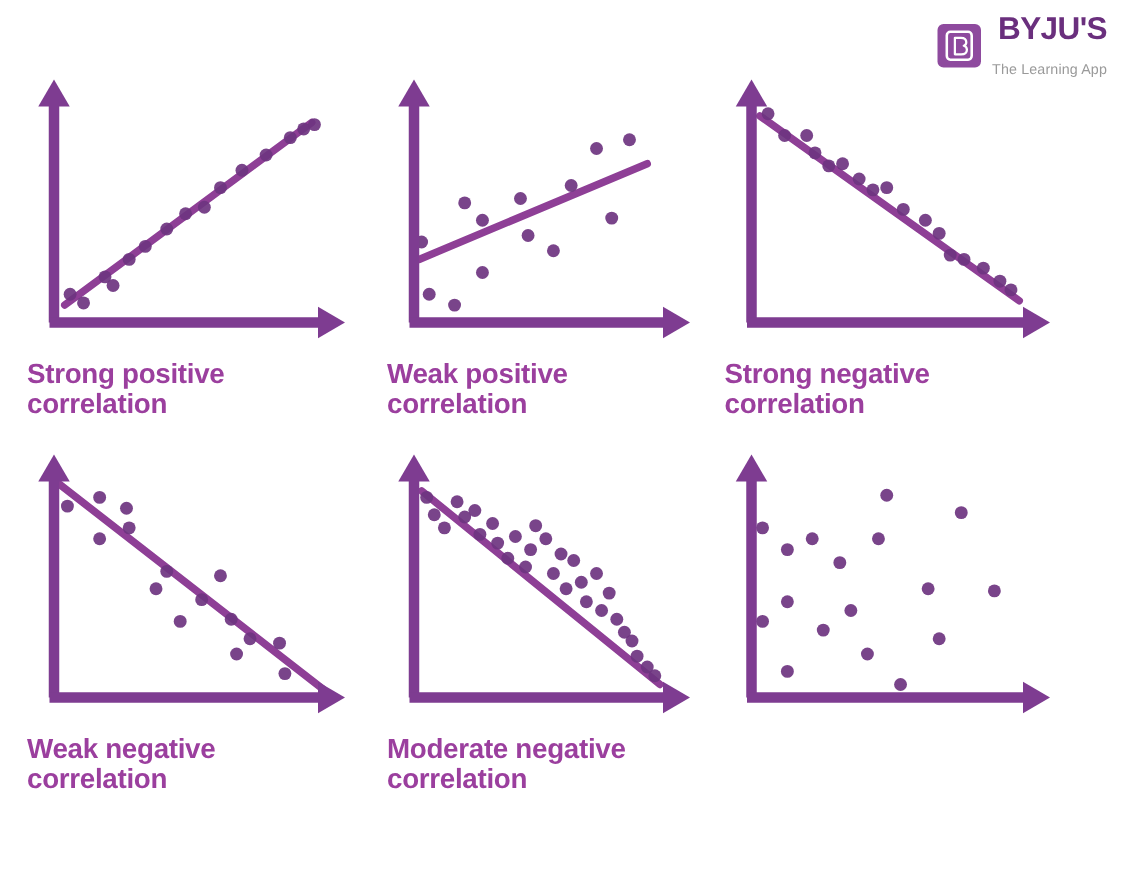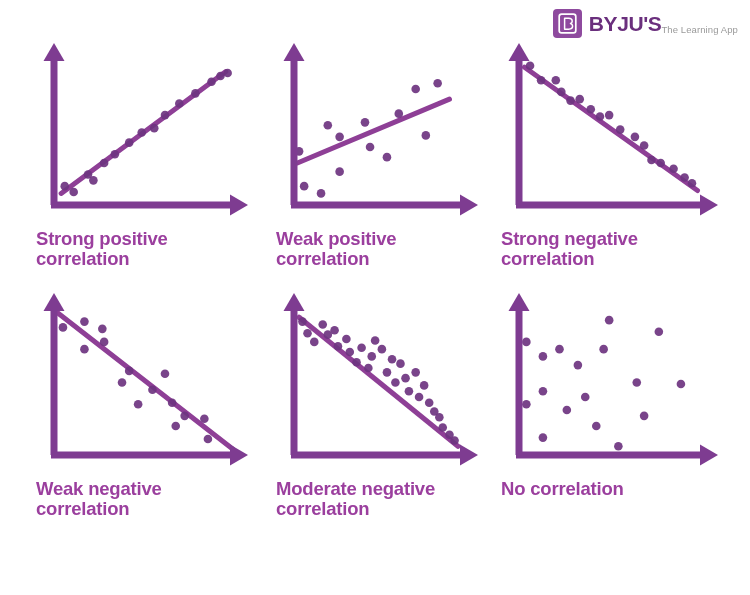--- a/index.html
+++ b/index.html
@@ -28,46 +28,47 @@
     width: 29px;
     height: 29px;
     border-radius: 4px;
     background: #8e4a9e;
     display: flex;
     align-items: center;
     justify-content: center;
   }
   #brand-words {
     display: flex;
-    flex-direction: row;
+    flex-direction: column;
     line-height: 1;
+    align-items: flex-end;
   }
   .brand-name {
     font-size: 21px;
     font-weight: bold;
     color: #6a2f7d;
     letter-spacing: -0.4px;
   }
   .brand-tag {
     font-size: 9.5px;
     color: #9a9a9a;
     letter-spacing: 0.1px;
     margin-top: 12px;
   }
 
   
   #chart-grid {
     position: absolute;
     left: 0;
-    top: 42px;
+    top: 52px;
     width: 726px;
     display: grid;
     grid-template-columns: 240px 225px 255px;
     grid-template-rows: 250px 250px;
-    padding-left: 36px;
+    padding-left: 18px;
     box-sizing: border-box;
   }
   .chart-cell {
     position: relative;
   }
   .chart-svg {
     display: block;
   }
   .chart-label {
     margin-top: 2px;
@@ -261,16 +262,15 @@
         <circle cx="117.36000000000001" cy="154.3" r="4.3" fill="#6e3480" fill-opacity="0.92"></circle>
         <circle cx="135.76" cy="90.5" r="4.3" fill="#6e3480" fill-opacity="0.92"></circle>
         <circle cx="143.12" cy="123.85" r="4.3" fill="#6e3480" fill-opacity="0.92"></circle>
         <circle cx="157.84" cy="39.75" r="4.3" fill="#6e3480" fill-opacity="0.92"></circle>
         <circle cx="179.92" cy="91.95" r="4.3" fill="#6e3480" fill-opacity="0.92"></circle>
         <line x1="18" y1="163" x2="18" y2="16" stroke="#7e3c91" stroke-width="7"></line>
         <polygon points="18,1 7.5,19 28.5,19" fill="#7e3c91"></polygon>
         <line x1="15" y1="163" x2="204" y2="163" stroke="#7e3c91" stroke-width="7"></line>
         <polygon points="217,163 199,152.5 199,173.5" fill="#7e3c91"></polygon>
       </svg>
-    <div class="chart-label">No correlation</div>
   </div>
 
 </div>
 
 </body></html>

